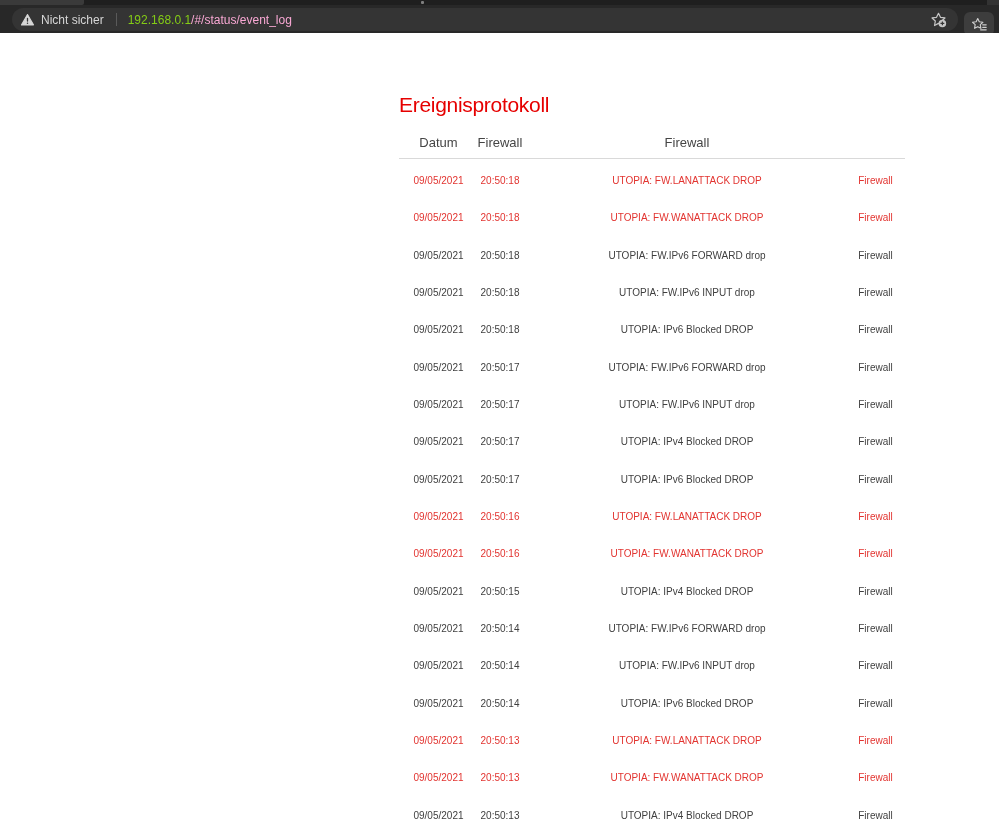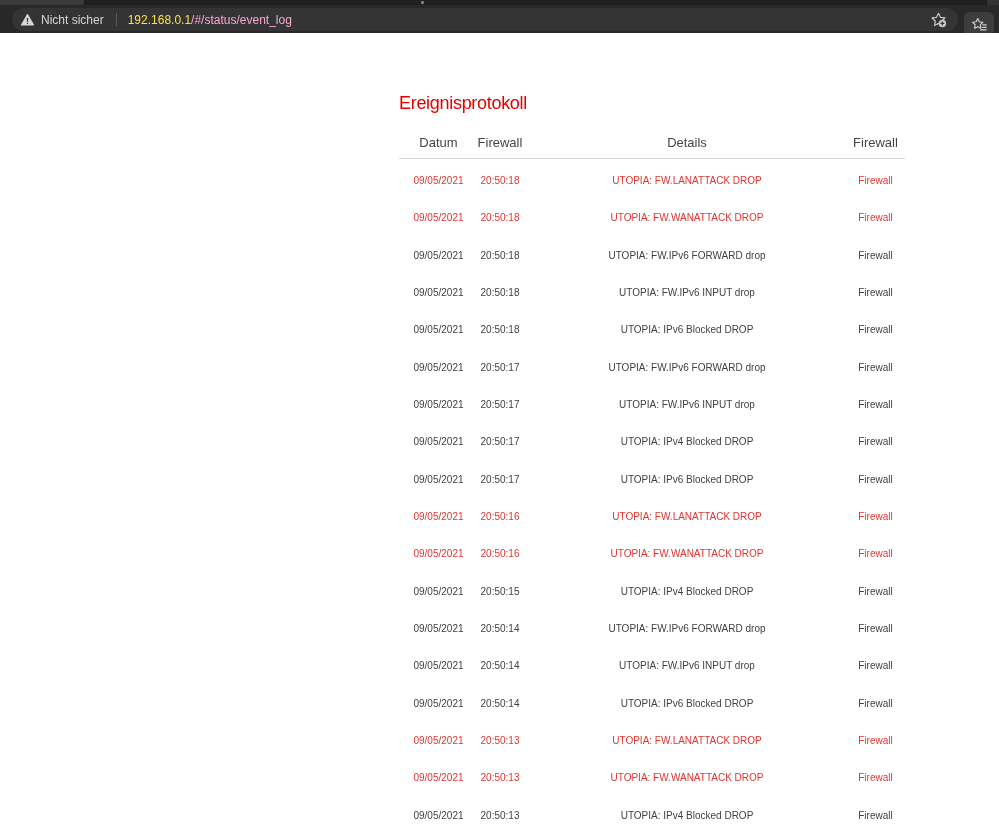--- a/index.html
+++ b/index.html
@@ -12,28 +12,28 @@
   .active-tab-edge { position: absolute; left: 0; top: 0; width: 84px; height: 5px; background: #3a3a3a; border-radius: 0 0 2px 0; }
   .tab-divider-dot { position: absolute; left: 421px; top: 1px; width: 3px; height: 3px; background: #7f7f7f; border-radius: 1px; }
   .newtab-edge { position: absolute; right: 0; top: 0; width: 12px; height: 5px; background: #333333; }
 
   .toolbar { position: absolute; left: 0; top: 5px; width: 999px; height: 28px; background: #282828; }
   .address-field { position: absolute; left: 12px; top: 3px; width: 946px; height: 23px; background: #343434; border-radius: 12px; display: flex; align-items: center; }
   .warn-icon { width: 13px; height: 12px; margin-left: 9px; flex: 0 0 auto; }
   .security-label { color: #d6d6d6; font-size: 12px; margin-left: 7px; white-space: nowrap; }
   .addr-sep { width: 1px; height: 13px; background: #5a5a5a; margin: 0 11px 0 12px; }
   .url { font-size: 12px; white-space: nowrap; }
-  .url .host { color: #fde047; }
+  .url .host { color: #84cc16; }
   .url .path { color: #f9a8d4; }
   .addr-fav-btn { position: absolute; right: 10px; top: 2px; width: 19px; height: 19px; display: flex; align-items: center; justify-content: center; }
   .collections-btn { position: absolute; right: 5px; top: 7px; width: 30px; height: 24px; background: #3d3d3d; border-radius: 6px; display: flex; align-items: center; justify-content: center; }
 
   
   .page { position: absolute; left: 0; top: 33px; width: 999px; height: 800px; background: #ffffff; }
-  .page-title { position: absolute; left: 399px; top: 60px; font-size: 18px; letter-spacing: -0.3px; color: var(--accent, #e60000); }
+  .page-title { position: absolute; left: 399px; top: 60px; font-size: 21px; letter-spacing: -0.3px; color: var(--accent, #e60000); }
 
   .grid-cols { display: grid; grid-template-columns: 73px 56px 318px 59px; text-align: center; }
   .table-head { position: absolute; left: 399px; top: 102px; width: 506px; font-size: 13px; color: #454545; }
   .table-head .c1 { padding-left: 6px; }
   .head-rule { position: absolute; left: 399px; top: 125px; width: 506px; height: 1px; background: #d9d9d9; }
 
   .log-rows { position: absolute; left: 399px; top: 129px; width: 506px; }
   .log-row { height: 37.33px; align-items: center; font-size: 10px; color: var(--rowtext, #3f3f3f); }
   .log-row .c1 { padding-left: 6px; }
   .log-row.alert { color: var(--alert, #e23430); }
@@ -74,21 +74,20 @@
     </div>
   </div>
 </div>
 
 <div class="page">
   <div class="page-title">Ereignisprotokoll</div>
 
   <div class="table-head grid-cols">
     <div class="cell c1">Datum</div>
     <div class="cell">Firewall</div>
-    <div class="cell">Details</div>
     <div class="cell">Firewall</div>
   </div>
   <div class="head-rule"></div>
 
   <div class="log-rows">
   <div class="log-row grid-cols alert">
     <div class="cell c1">09/05/2021</div>
     <div class="cell">20:50:18</div>
     <div class="cell">UTOPIA: FW.LANATTACK DROP</div>
     <div class="cell">Firewall</div>

